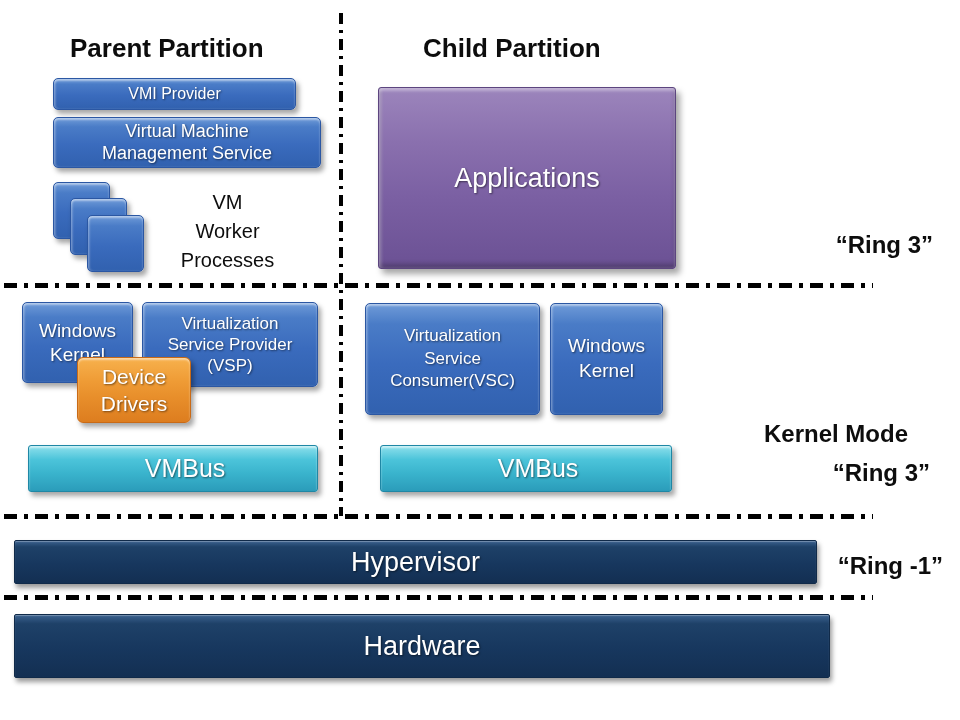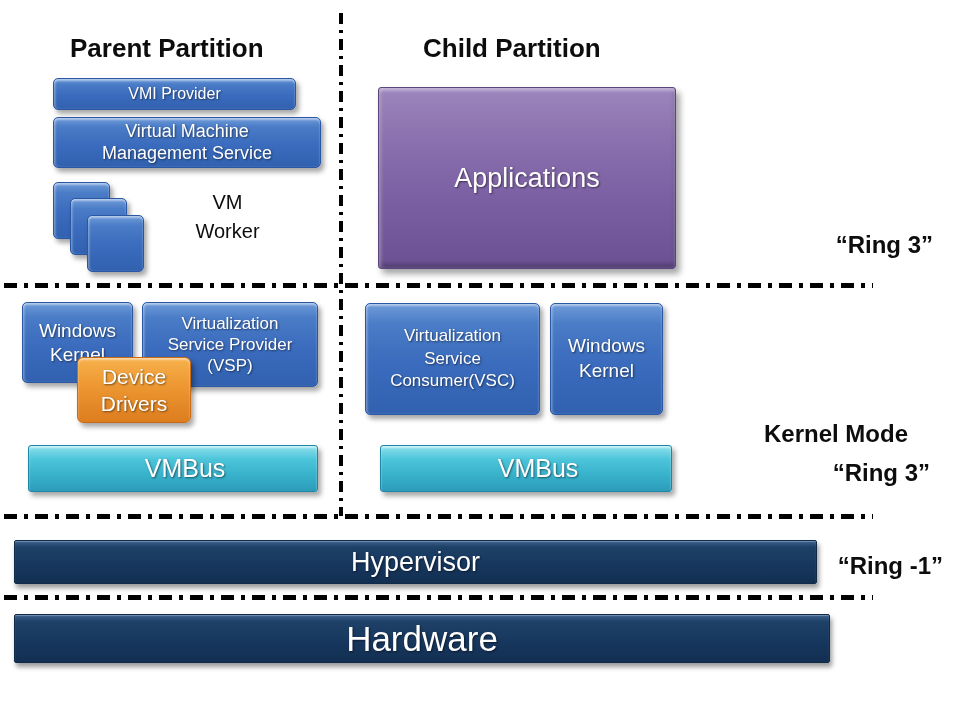--- a/index.html
+++ b/index.html
@@ -67,21 +67,21 @@
   }
   #applications{left:378px;top:87px;width:298px;height:182px;font-size:27px;}
   #win-kernel-left{left:22px;top:302px;width:111px;height:81px;font-size:19px;line-height:1.25;}
   #vsp{left:142px;top:302px;width:176px;height:85px;font-size:17px;line-height:1.25;}
   #device-drivers{left:77px;top:357px;width:114px;height:66px;font-size:21px;line-height:1.3;}
   #vmbus-left{left:28px;top:445px;width:290px;height:47px;font-size:25px;}
   #vsc{left:365px;top:303px;width:175px;height:112px;font-size:17px;line-height:1.35;}
   #win-kernel-right{left:550px;top:303px;width:113px;height:112px;font-size:19px;line-height:1.3;}
   #vmbus-right{left:380px;top:445px;width:292px;height:47px;font-size:25px;}
   #hypervisor{left:14px;top:540px;width:803px;height:44px;font-size:27px;}
-  #hardware{left:14px;top:614px;width:816px;height:49px;font-size:35px;}
+  #hardware{left:14px;top:614px;width:816px;height:64px;font-size:27px;}
 </style>
 </head>
 <body>
 
 <div class="stage">
 
   <div class="h-title" style="left:70px;top:33px;">Parent Partition</div>
   <div class="h-title" style="left:423px;top:33px;">Child Partition</div>
 
   <div class="vline"></div>
@@ -97,20 +97,21 @@
     <span class="line">Management Service</span>
   </div>
 
   <div class="box blue sq" id="sq1"></div>
   <div class="box blue sq" id="sq2"></div>
   <div class="box blue sq" id="sq3"></div>
 
   <div id="vm-worker">
     <span class="line">VM</span>
     <span class="line">Worker</span>
+    <span class="line">Processes</span>
   </div>
 
   <div class="box purple" id="applications">
     <span class="line">Applications</span>
   </div>
 
   <div class="mode-label" style="right:27px;top:231px;">“Ring 3”</div>
   <div class="mode-label" style="right:52px;top:420px;">Kernel Mode</div>
   <div class="mode-label" style="right:30px;top:459px;">“Ring 3”</div>
   <div class="mode-label" style="right:17px;top:552px;">“Ring -1”</div>

